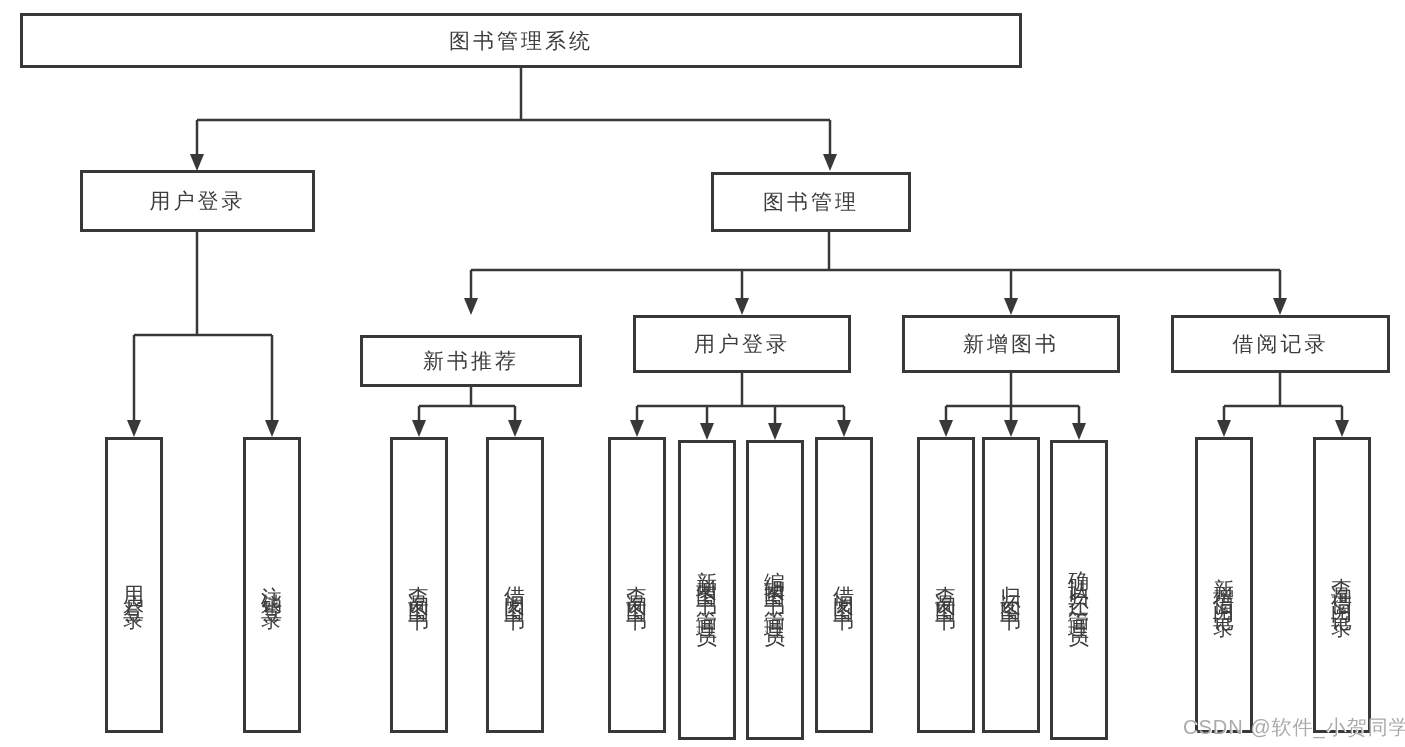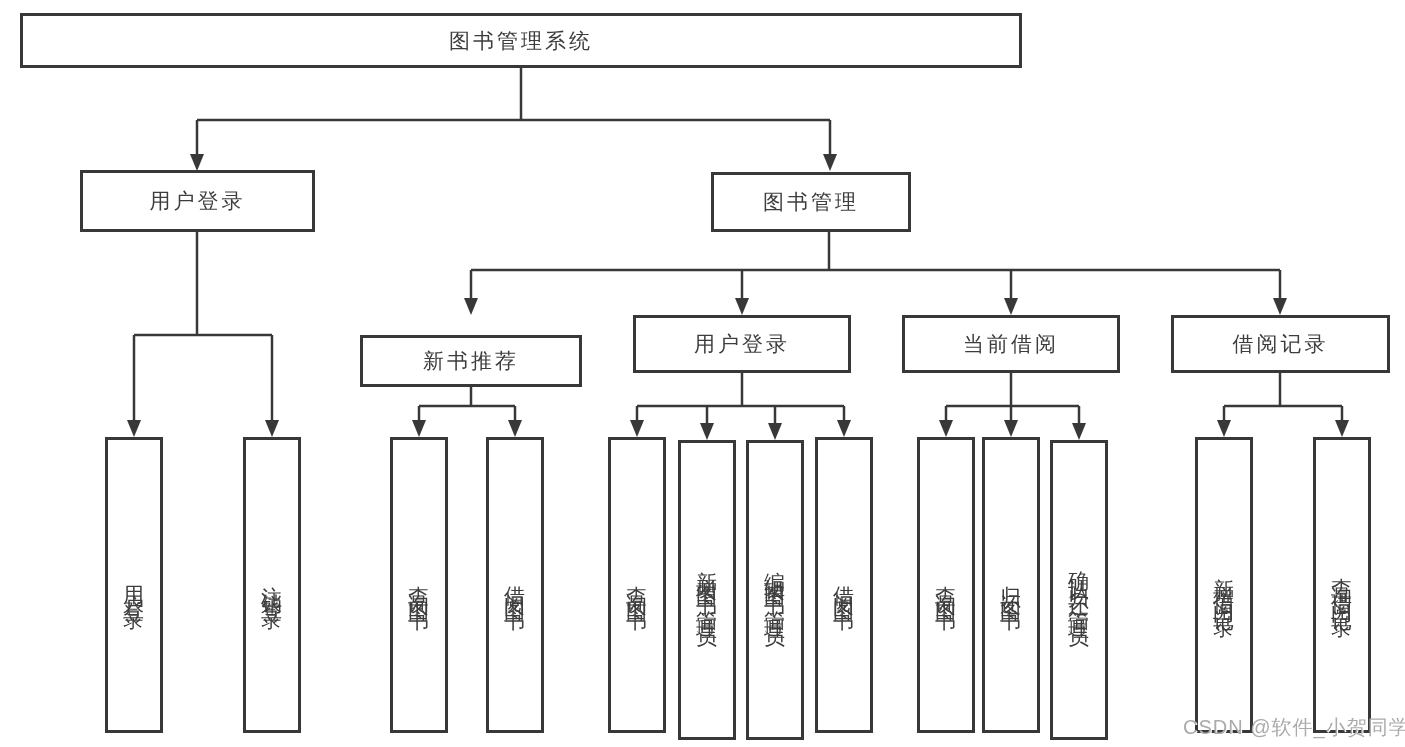--- a/index.html
+++ b/index.html
@@ -185,21 +185,21 @@
     <span>图书管理</span>
   </div>
 
   <div class="hnode l3-rec">
     <span>新书推荐</span>
   </div>
   <div class="hnode l3-borrow">
     <span>用户登录</span>
   </div>
   <div class="hnode l3-cur">
-    <span>当前借阅</span>
+    <span>新增图书</span>
   </div>
   <div class="hnode l3-hist">
     <span>借阅记录</span>
   </div>
 
   <div class="leaf g1-0">
     <span class="v-label">用户登录</span>
   </div>
   <div class="leaf g1-1">
     <span class="v-label">注销登录</span>

